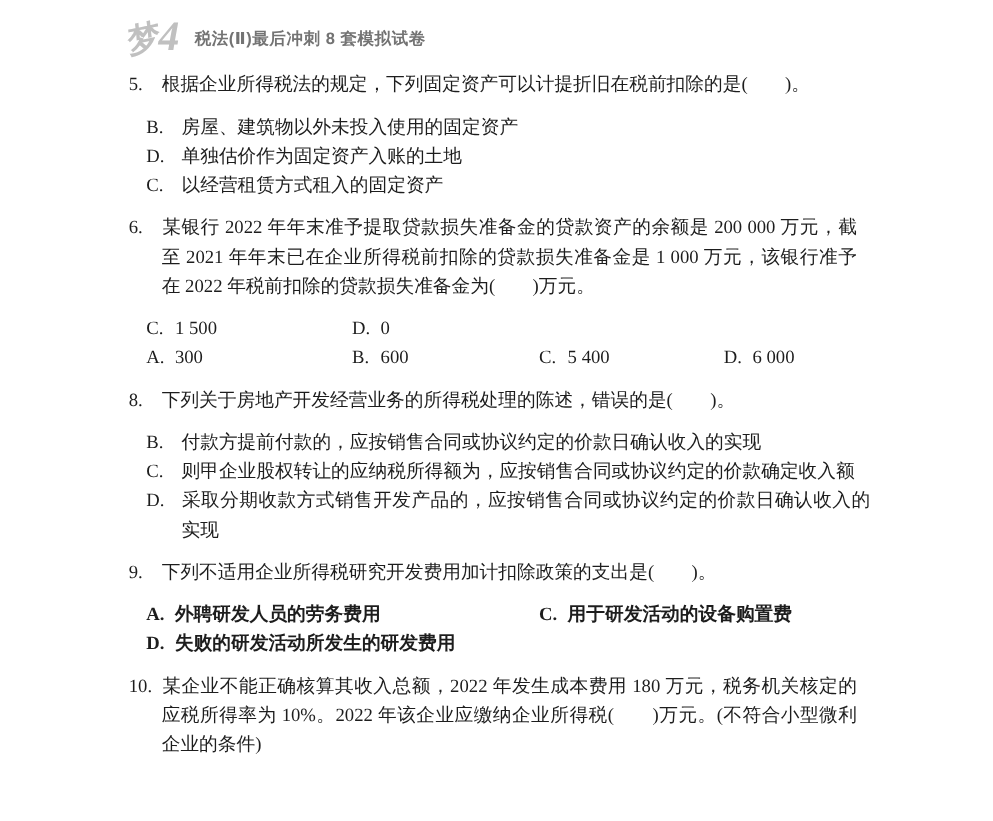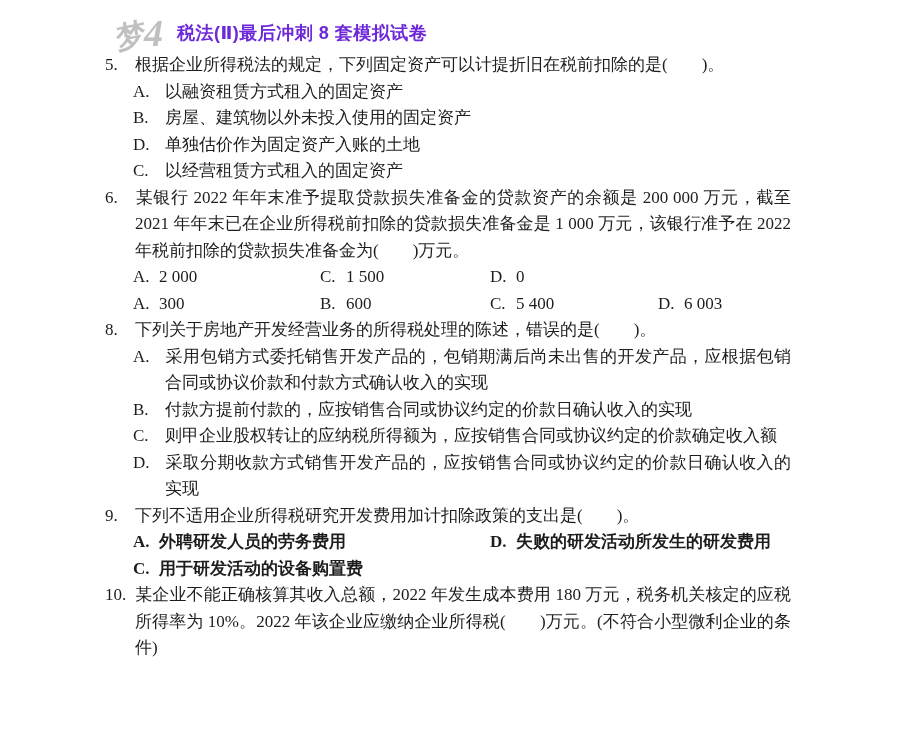--- a/index.html
+++ b/index.html
@@ -31,36 +31,36 @@
   .logo-num {
     display: inline-block;
     font-size: 38px;
     font-weight: 700;
     font-style: italic;
     margin-left: -2px;
   }
   .header-title {
     font-family: "Liberation Sans", "DejaVu Sans", sans-serif;
     font-weight: 700;
-    font-size: 18px;
-    color: #6d28d9;
+    font-size: 15px;
+    color: #737373;
     margin: 0 0 7px 14px;
     letter-spacing: 0.5px;
   }
 
   
   .content {
     margin-left: 105px;
     width: 686px;
     font-size: 17px;
     line-height: 26.5px;
     text-align: justify;
   }
   .question { margin: 0; }
-  .stem { margin: 0; padding-left: 30px; }
+  .stem { margin: 12px; padding-left: 30px; }
   .qnum { display: inline-block; width: 30px; margin-left: -30px; }
 
   .opts-list, .opts-grid4, .opts-grid2 { margin-left: 28px; }
   .opts-grid4 { display: grid; grid-template-columns: 187px 170px 168px 1fr; }
   .opts-grid2 { display: grid; grid-template-columns: 357px 1fr; font-weight: bold; }
 
   .opt { padding-left: 26px; }
   .olabel { display: inline-block; width: 26px; margin-left: -26px; }
   .opts-list .opt { padding-left: 32px; }
   .opts-list .olabel { width: 32px; margin-left: -32px; }
@@ -75,61 +75,58 @@
       <span class="logo-meng">梦</span><span class="logo-num">4</span>
     </div>
     <div class="header-title">税法(Ⅱ)最后冲刺 8 套模拟试卷</div>
   </div>
 
   <div class="content">
 
     <section class="question">
       <p class="stem"><span class="qnum">5.</span><span>根据企业所得税法的规定，下列固定资产可以计提折旧在税前扣除的是(　　)。</span></p>
       <div class="opts-list">
-        <div class="opt"><span class="olabel">A.</span><span>以融资租赁方式租入的固定资产</span></div>
         <div class="opt"><span class="olabel">B.</span><span>房屋、建筑物以外未投入使用的固定资产</span></div>
         <div class="opt"><span class="olabel">D.</span><span>单独估价作为固定资产入账的土地</span></div>
         <div class="opt"><span class="olabel">C.</span><span>以经营租赁方式租入的固定资产</span></div>
       </div>
     </section>
 
     <section class="question">
       <p class="stem"><span class="qnum">6.</span><span>某银行 2022 年年末准予提取贷款损失准备金的贷款资产的余额是 200 000 万元，截至 2021 年年末已在企业所得税前扣除的贷款损失准备金是 1 000 万元，该银行准予在 2022 年税前扣除的贷款损失准备金为(　　)万元。</span></p>
       <div class="opts-grid4">
-        <div class="opt"><span class="olabel">A.</span><span>2 000</span></div>
         <div class="opt"><span class="olabel">C.</span><span>1 500</span></div>
         <div class="opt"><span class="olabel">D.</span><span>0</span></div>
       </div>
     </section>
 
     <section class="question">
       <div class="opts-grid4">
         <div class="opt"><span class="olabel">A.</span><span>300</span></div>
         <div class="opt"><span class="olabel">B.</span><span>600</span></div>
         <div class="opt"><span class="olabel">C.</span><span>5 400</span></div>
-        <div class="opt"><span class="olabel">D.</span><span>6 003</span></div>
+        <div class="opt"><span class="olabel">D.</span><span>6 000</span></div>
       </div>
     </section>
 
     <section class="question">
       <p class="stem"><span class="qnum">8.</span><span>下列关于房地产开发经营业务的所得税处理的陈述，错误的是(　　)。</span></p>
       <div class="opts-list">
-        <div class="opt"><span class="olabel">A.</span><span>采用包销方式委托销售开发产品的，包销期满后尚未出售的开发产品，应根据包销合同或协议价款和付款方式确认收入的实现</span></div>
         <div class="opt"><span class="olabel">B.</span><span>付款方提前付款的，应按销售合同或协议约定的价款日确认收入的实现</span></div>
         <div class="opt"><span class="olabel">C.</span><span>则甲企业股权转让的应纳税所得额为，应按销售合同或协议约定的价款确定收入额</span></div>
         <div class="opt"><span class="olabel">D.</span><span>采取分期收款方式销售开发产品的，应按销售合同或协议约定的价款日确认收入的实现</span></div>
       </div>
     </section>
 
     <section class="question">
       <p class="stem"><span class="qnum">9.</span><span>下列不适用企业所得税研究开发费用加计扣除政策的支出是(　　)。</span></p>
       <div class="opts-grid2">
         <div class="opt"><span class="olabel">A.</span><span>外聘研发人员的劳务费用</span></div>
+        <div class="opt"><span class="olabel">C.</span><span>用于研发活动的设备购置费</span></div>
         <div class="opt"><span class="olabel">D.</span><span>失败的研发活动所发生的研发费用</span></div>
-        <div class="opt"><span class="olabel">C.</span><span>用于研发活动的设备购置费</span></div>
       </div>
     </section>
 
     <section class="question">
       <p class="stem"><span class="qnum">10.</span><span>某企业不能正确核算其收入总额，2022 年发生成本费用 180 万元，税务机关核定的应税所得率为 10%。2022 年该企业应缴纳企业所得税(　　)万元。(不符合小型微利企业的条件)</span></p>
 
     </section>
 
   </div>
 </div>

